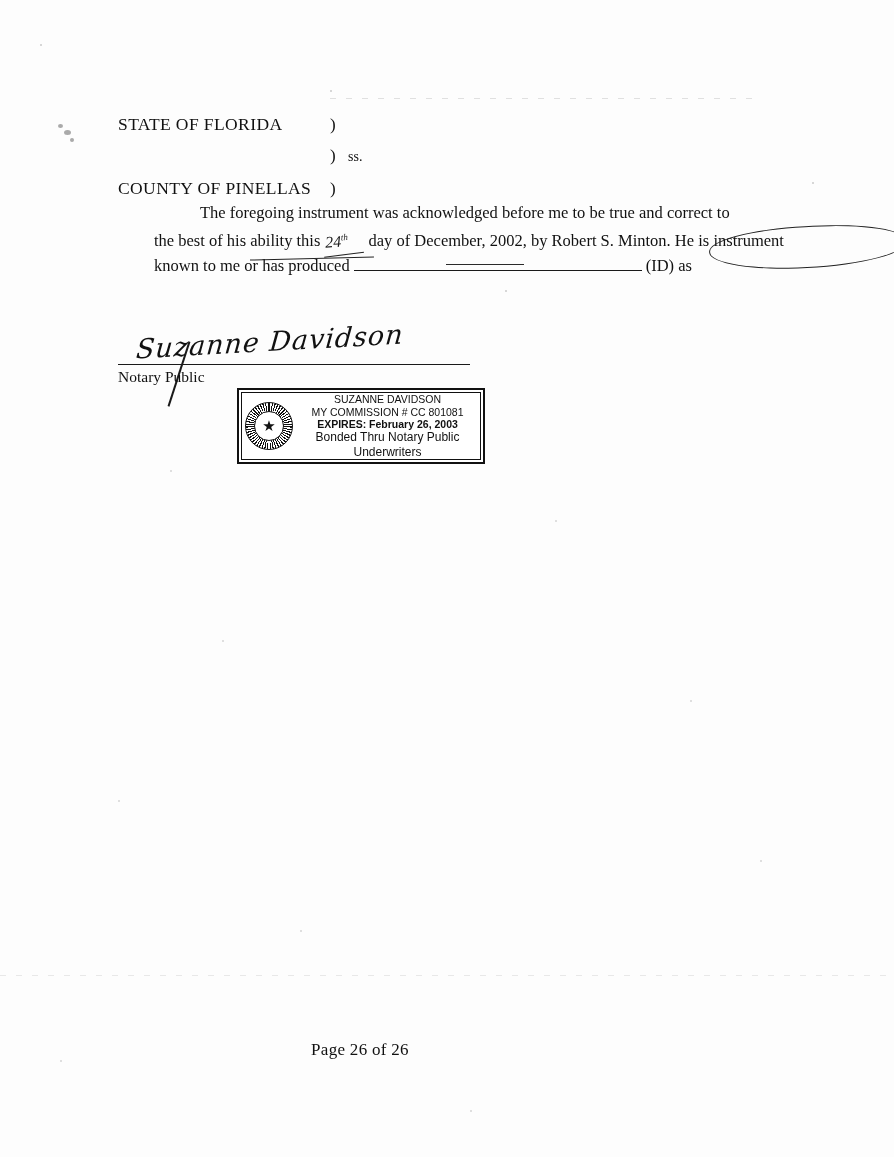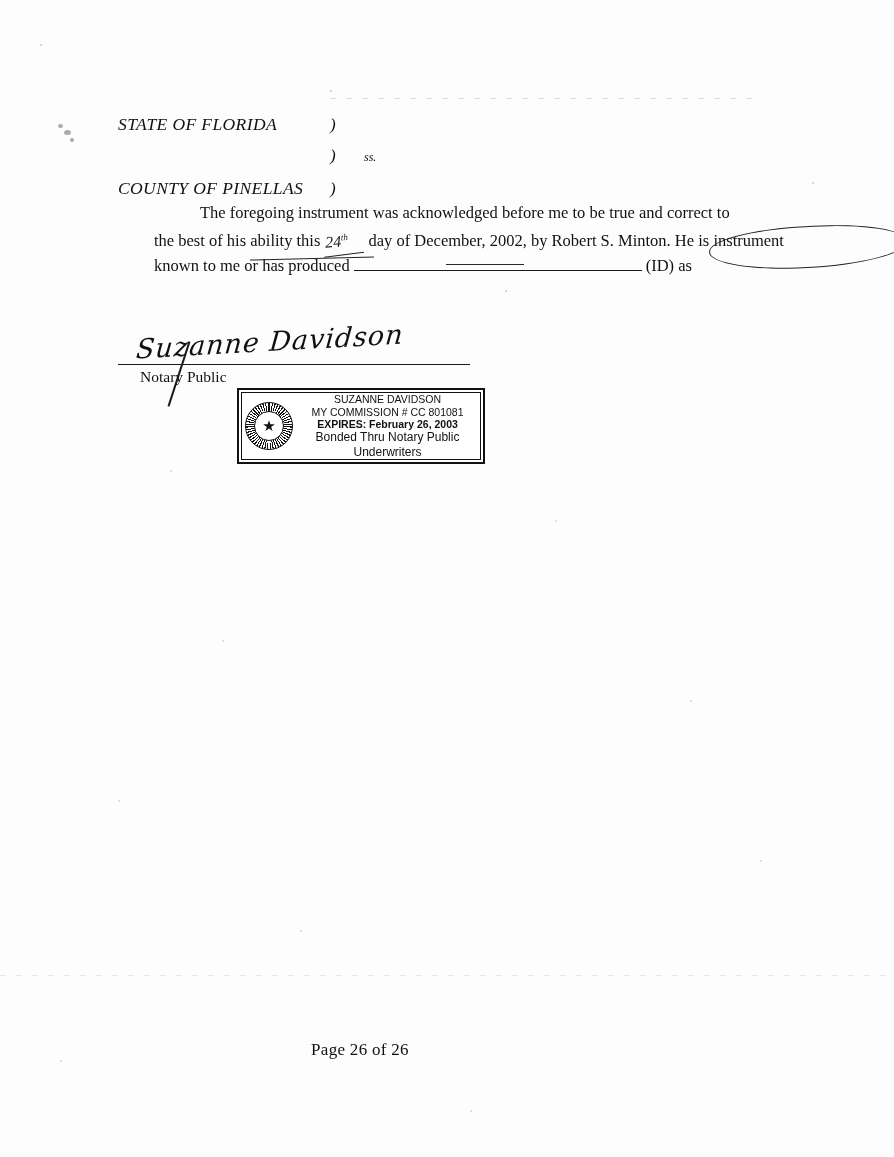--- a/index.html
+++ b/index.html
@@ -34,35 +34,34 @@
   .jurat {
     position: absolute;
     left: 118px;
     top: 114px;
     width: 420px;
   }
   .jurat-row {
     display: flex;
     align-items: baseline;
     height: 32px;
-    font-style: italic;
   }
   .jurat-label {
     font-size: 17.5px;
     letter-spacing: 0.4px;
     width: 212px;
     white-space: nowrap;
   }
   .jurat-paren {
     font-size: 17px;
     width: 14px;
   }
   .jurat-ss {
-    font-size: 12px;
-    margin-left: 20px;
+    font-size: 14px;
+    margin-left: 4px;
   }
 
   
   .body-text {
     position: absolute;
     left: 118px;
     top: 200px;
     width: 630px;
     font-size: 16.5px;
     line-height: 25px;
@@ -174,21 +173,20 @@
     width: 2px;
     height: 68px;
     background: #1a1a1a;
     transform: rotate(18deg);
   }
   .sig-caption {
     position: absolute;
     left: 0;
     top: 38px;
     font-size: 15.5px;
-    margin-left: 22px;
   }
 
   
   .seal {
     position: absolute;
     left: 237px;
     top: 388px;
     width: 240px;
     height: 68px;
     border: 2px solid #111;

